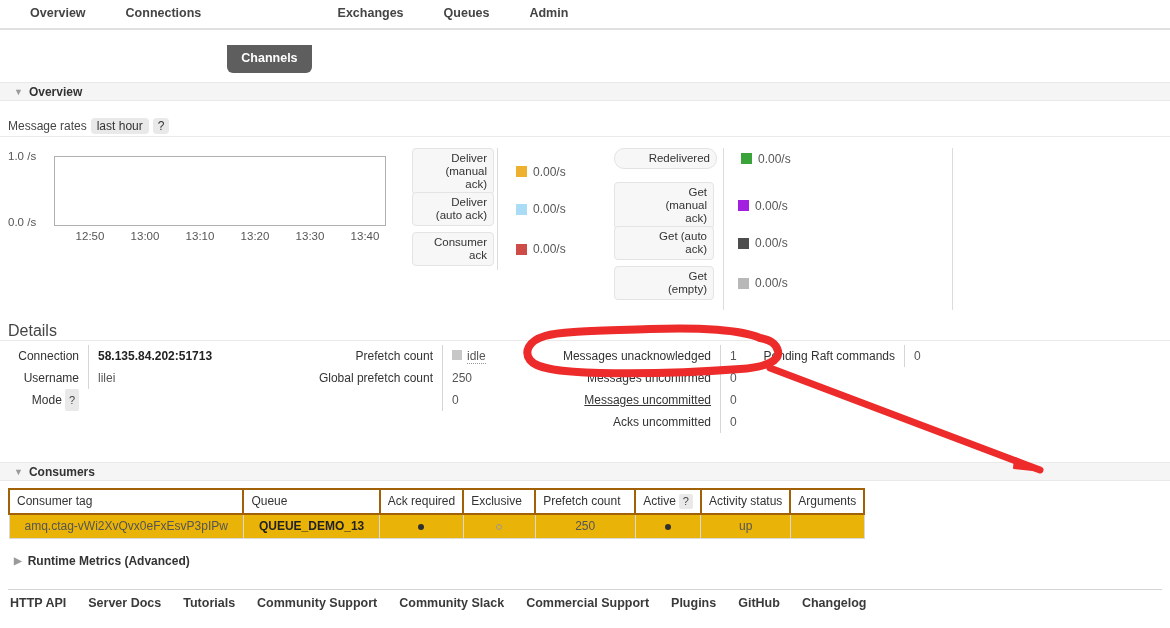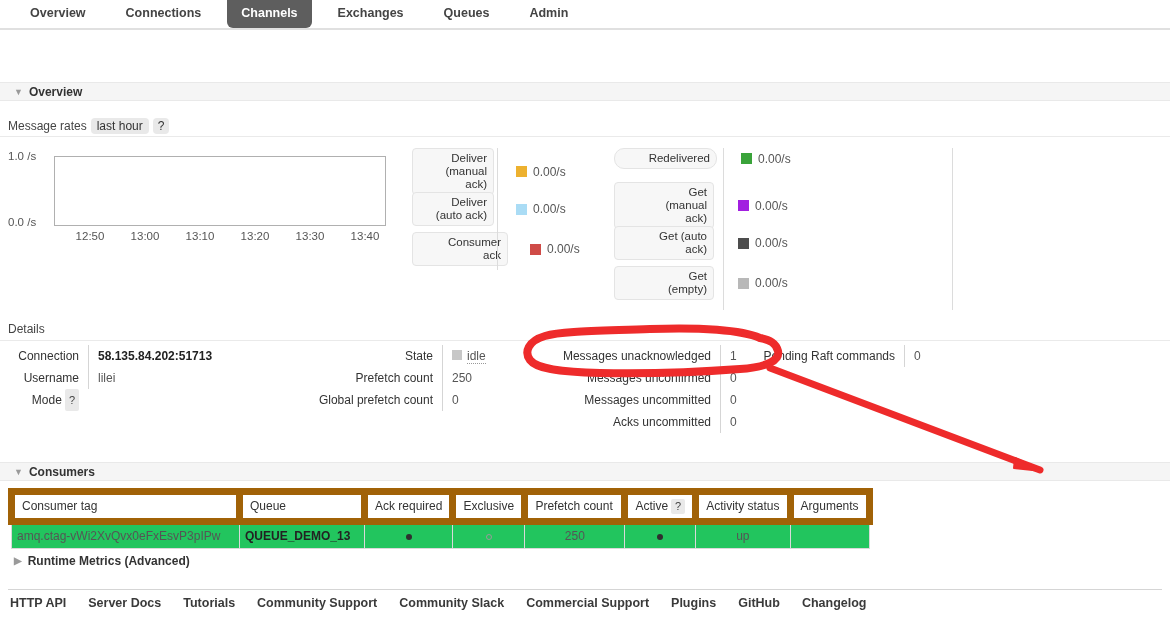--- a/index.html
+++ b/index.html
@@ -27,20 +27,21 @@
     font-weight: bold;
     font-size: 12.5px;
     color: #444444;
     cursor: pointer;
     border-radius: 0 0 6px 6px;
     line-height: 15px;
   }
   .navbar li.active {
     background: #5e5e5e;
     color: #ffffff;
+    margin-top: 45px;
   }
 
   
   .page-title {
     position: absolute; left: 8px; top: 42px;
     font-size: 27px;
     font-weight: normal;
     color: #444444;
     white-space: nowrap;
     line-height: 34px;
@@ -126,47 +127,47 @@
     font-size: 11.5px;
     color: #333;
     padding: 3px 6px;
     line-height: 13px;
   }
   .legend-sep { position: absolute; width: 1px; background: #dcdcdc; }
   .swatch { display: inline-block; width: 11px; height: 11px; margin-right: 6px; flex: none; }
   .legend-val { font-size: 12px; color: #555; white-space: nowrap; }
 
   
-  .details-label { position: absolute; left: 8px; top: 322px; font-size: 12px; color: #444; }
+  .details-label { position: absolute; left: 8px; top: 322px; font-size: 16px; color: #444; }
   .details-rule { position: absolute; left: 0; top: 340px; width: 1170px; height: 1px; background: #eaeaea; }
 
   .kv { position: absolute; display: flex; }
   .kv .k {
     text-align: right; font-size: 12px; color: #333; padding-right: 9px; line-height: 22px;
     white-space: nowrap;
   }
   .kv .v {
     border-left: 1px solid #d5d5d5; padding-left: 9px; line-height: 22px; font-size: 12px;
     color: #666; white-space: nowrap;
   }
   .kv .v.bold { font-weight: bold; color: #222; }
   .kv .v.num { color: #555; }
   .gray-swatch { display: inline-block; width: 10px; height: 10px; background: #c7c7c7; margin-right: 5px; vertical-align: 0px; }
   .dotted { border-bottom: 1px dotted #999; color: #555; }
   .qmark { display: inline-block; background: #e9e9e9; padding: 0px 4px; border-radius: 2px; color: #444; font-size: 11px; margin-left: 3px; cursor: pointer; }
 
   
   .ctable { position: absolute; left: 8px; top: 488px; border-collapse: collapse; font-size: 12px; }
   .ctable th {
-    background: #ffffff; border: 7px solid #a16207; font-weight: normal; color: #333;
+    background: #ffffff; border: 2px solid #a16207; font-weight: normal; color: #333;
     padding: 4px 7px; text-align: left; line-height: 15px; white-space: nowrap;
   }
   .ctable td {
-    background: #22c55e; border: 1px solid #d9d9d9; color: #555;
-    padding: 4px 5px; line-height: 15px; white-space: nowrap;
+    background: #eab308; border: 1px solid #d9d9d9; color: #555;
+    padding: 4px 15px; line-height: 15px; white-space: nowrap;
   }
   .ctable td.ctag { color: #555; }
   .ctable td.qname { font-weight: bold; color: #222; }
   .ctable td.c { text-align: center; }
   .dot-filled { display: inline-block; width: 6px; height: 6px; border-radius: 50%; background: #2f2f2f; }
   .dot-empty { display: inline-block; width: 6px; height: 6px; border-radius: 50%; background: transparent; border: 1px solid #9a9a9a; }
 
   
   .footer-rule { position: absolute; left: 8px; top: 589px; width: 1154px; height: 1px; background: #d5d5d5; }
   .footer { position: absolute; left: 10px; top: 596px; display: flex; }
@@ -227,21 +228,21 @@
         </div>
       </div>
       <div class="legend-row" style="top: 44px; left: 0px;">
         <div class="legend-name" style="width: 82px;">Deliver<br>(auto ack)</div>
         <div style="display: flex; align-items: center; margin-left: 22px;">
           <span class="swatch" style="background: rgb(170, 220, 245);"></span>
           <span class="legend-val">0.00/s</span>
         </div>
       </div>
       <div class="legend-row" style="top: 84px; left: 0px;">
-        <div class="legend-name" style="width: 96px;">Consumer<br>ack</div>
+        <div class="legend-name" style="width: 82px;">Consumer<br>ack</div>
         <div style="display: flex; align-items: center; margin-left: 22px;">
           <span class="swatch" style="background: rgb(207, 75, 71);"></span>
           <span class="legend-val">0.00/s</span>
         </div>
       </div>
     </div>
   <div class="legend-sep" style="left:497px; top:148px; height:122px;"></div>
 
   <div class="legend-col" id="legend-right" style="left: 614px; top: 148px; position: absolute;">
       <div class="legend-row" style="top: 0px; left: 0px;">
@@ -286,35 +287,34 @@
         <div class="k" style="width: 80px;"><span>Mode</span><span class="qmark">?</span></div>
       </div>
       <div>
         <div class="v bold"><span>58.135.84.202:51713</span></div>
         <div class="v num"><span>lilei</span></div>
         <div class="v num"><span></span></div>
       </div>
     </div>
   <div class="kv" id="kv-mid" style="left:300px; top:345px;">
       <div style="width: 142px;">
-        <div class="k" style="width: 142px;"><span>State</span></div>
         <div class="k" style="width: 142px;"><span>Prefetch count</span></div>
         <div class="k" style="width: 142px;"><span>Global prefetch count</span></div>
       </div>
       <div>
         <div class="v num"><span class="gray-swatch"></span><span class="dotted">idle</span></div>
         <div class="v num"><span>250</span></div>
         <div class="v num"><span>0</span></div>
       </div>
     </div>
   <div class="kv" id="kv-right" style="left:560px; top:345px;">
       <div style="width: 160px;">
         <div class="k" style="width: 160px;"><span>Messages unacknowledged</span></div>
         <div class="k" style="width: 160px;"><span>Messages unconfirmed</span></div>
-        <div class="k" style="width: 160px;"><span>Messages uncommitted</span></div>
+        <div class="k" style="width: 160px; text-decoration: underline;"><span>Messages uncommitted</span></div>
         <div class="k" style="width: 160px;"><span>Acks uncommitted</span></div>
       </div>
       <div>
         <div class="v num"><span>1</span></div>
         <div class="v num"><span>0</span></div>
         <div class="v num"><span>0</span></div>
         <div class="v num"><span>0</span></div>
       </div>
     </div>
   <div class="kv" id="kv-farright" style="left:762px; top:345px;">

